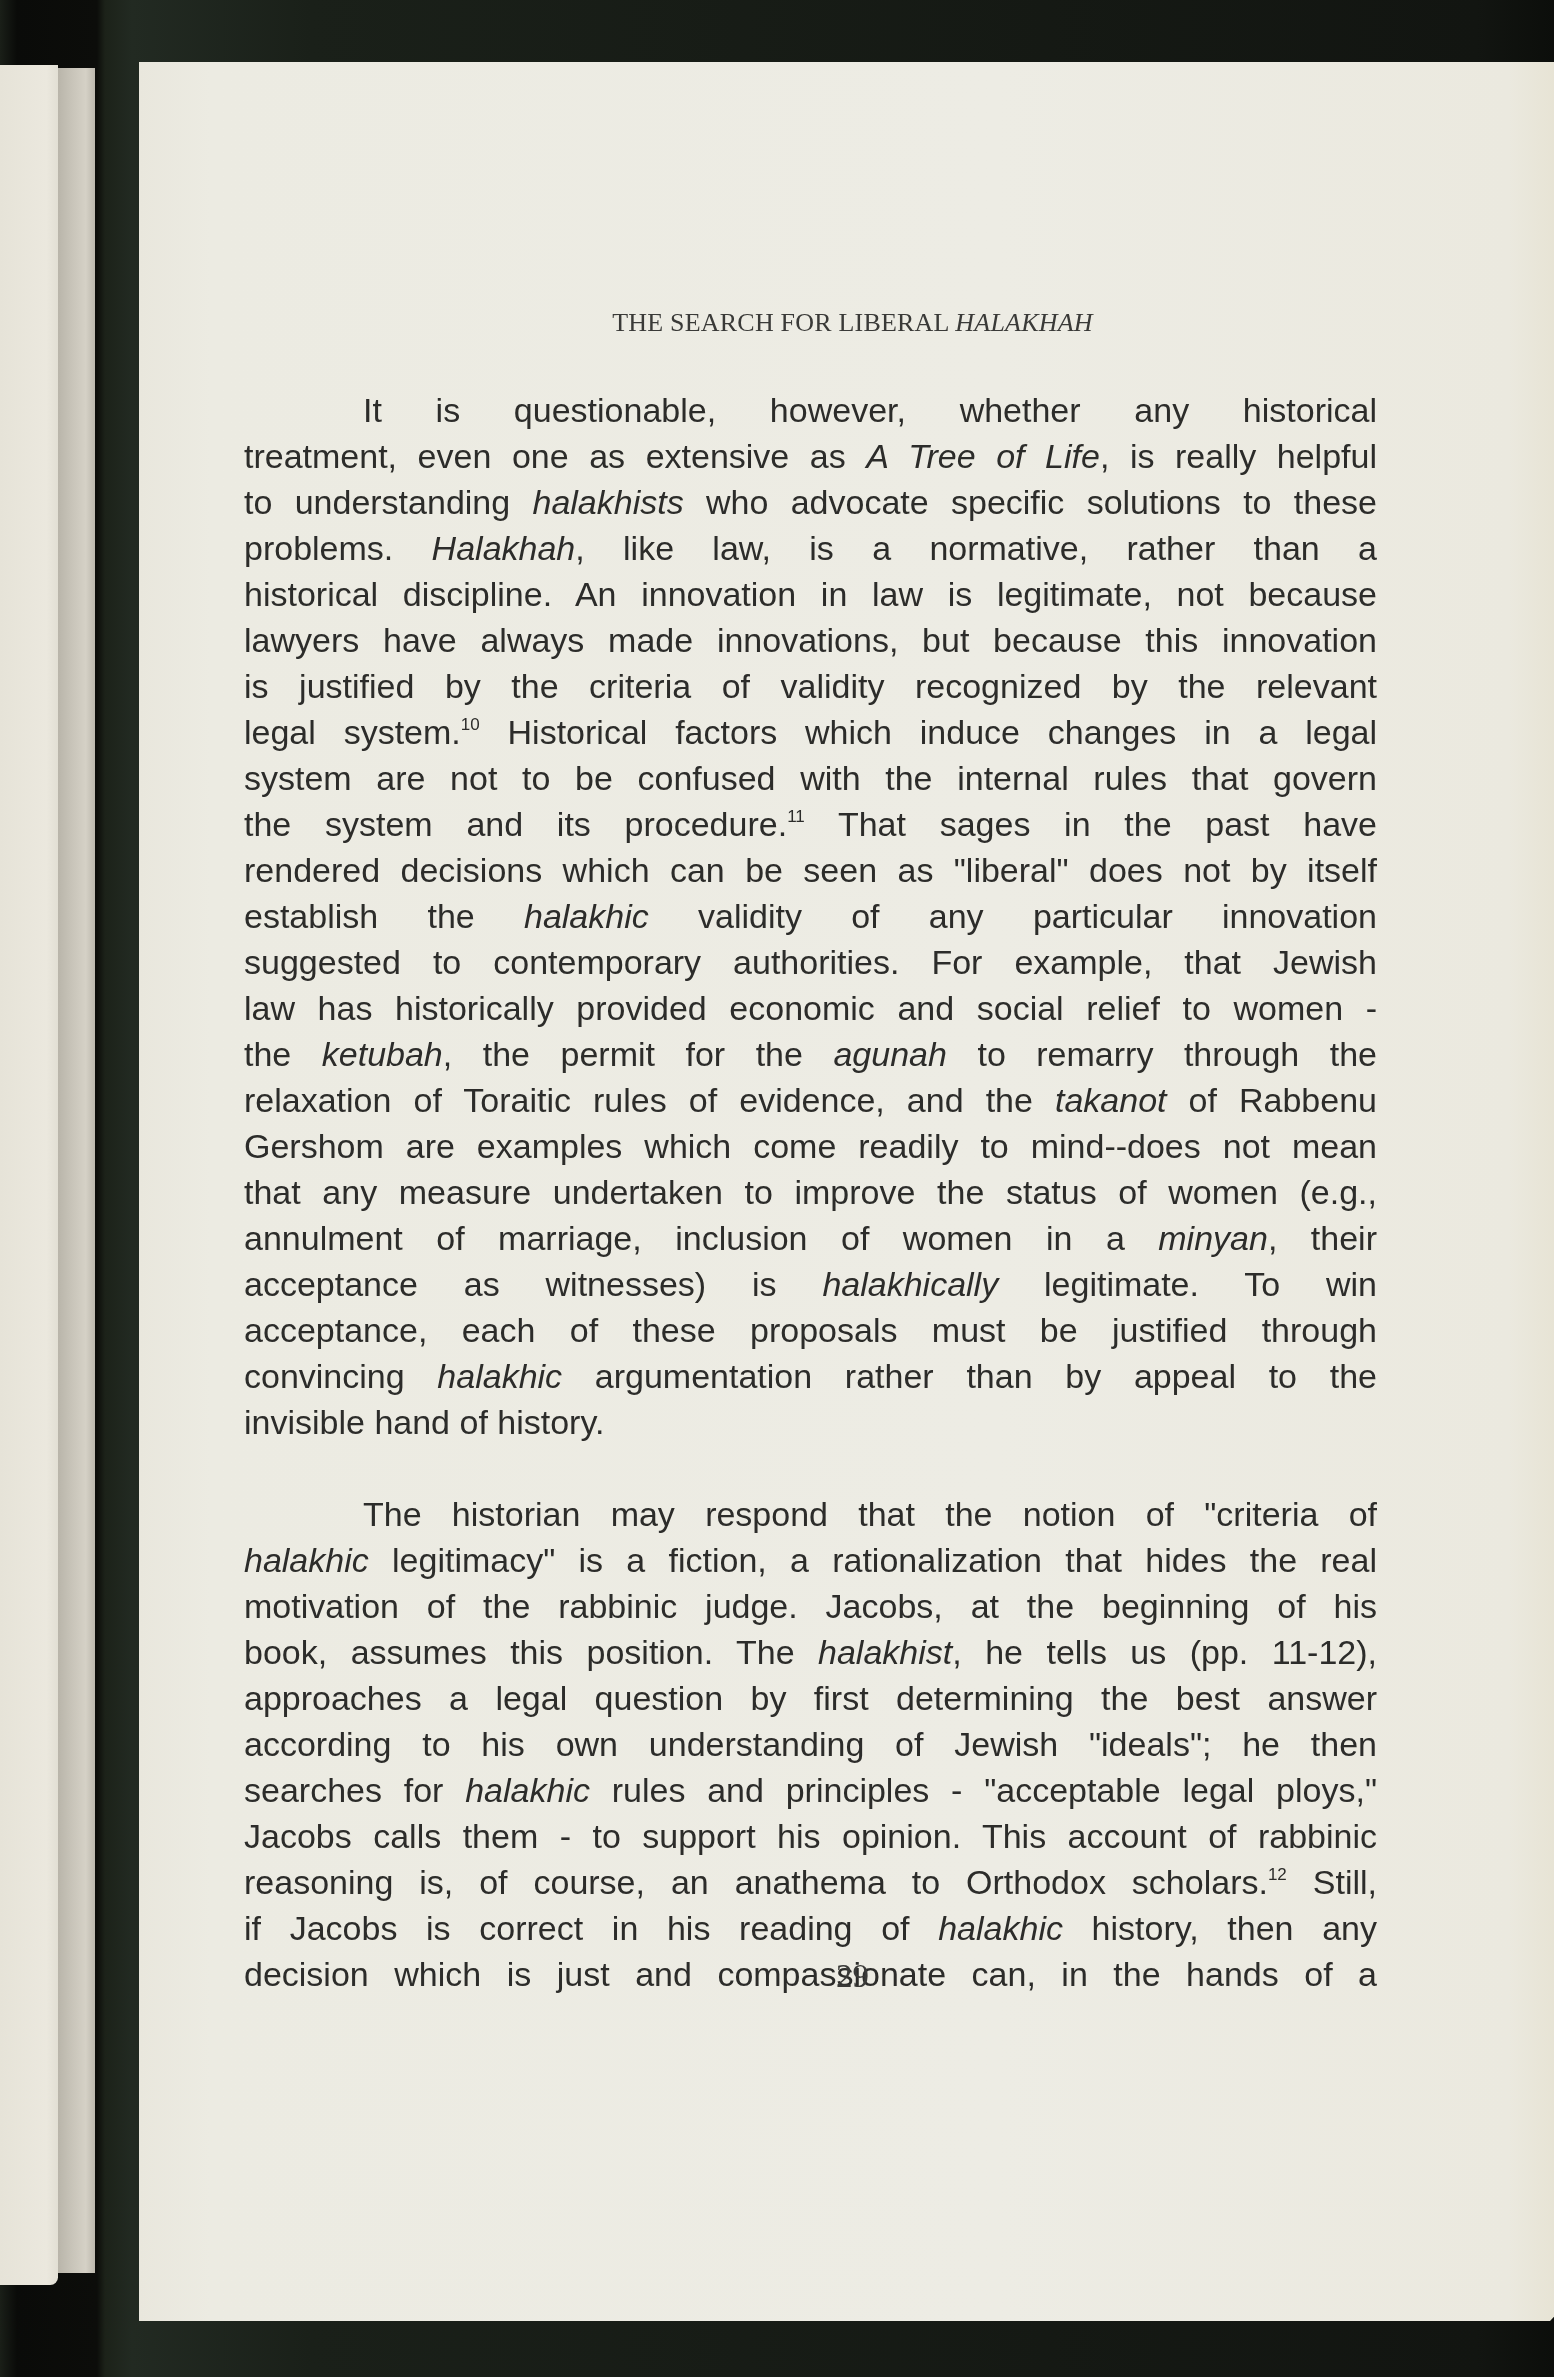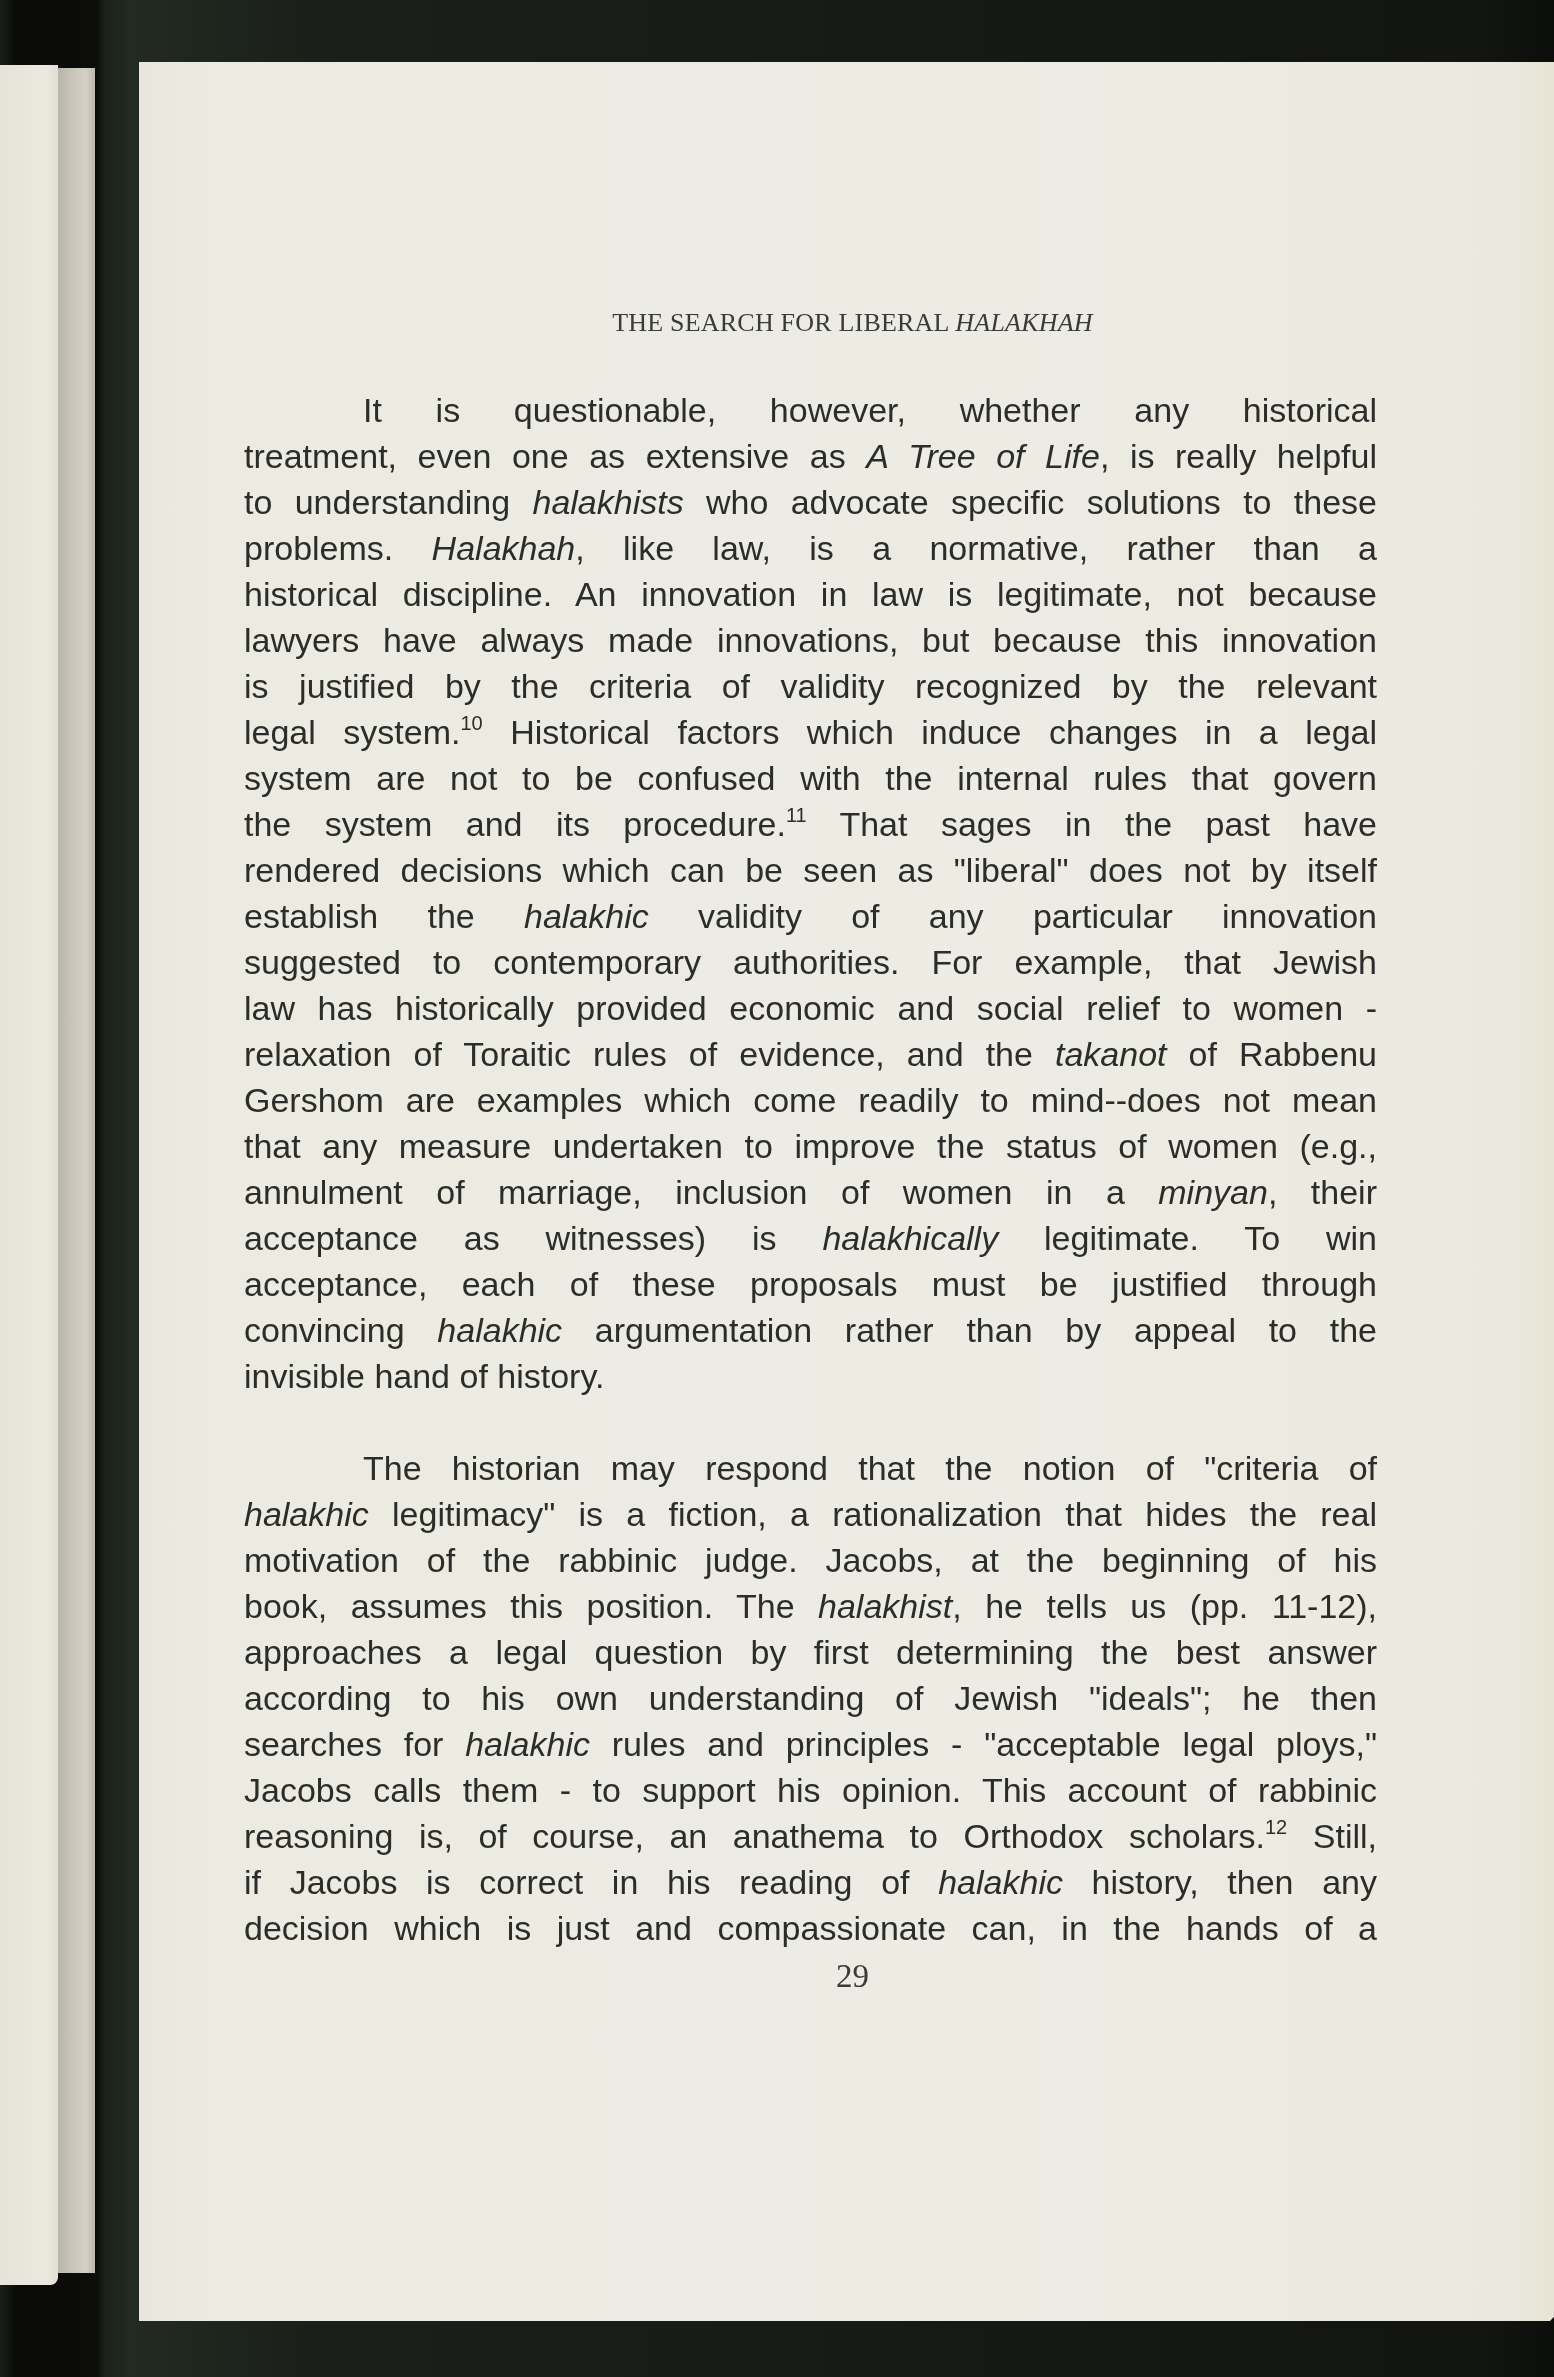--- a/index.html
+++ b/index.html
@@ -39,21 +39,21 @@
     font-size: 34px; line-height: 46px; color: #2c2c2a;
     font-family: "Liberation Sans Narrow", "Liberation Sans", sans-serif;
     font-stretch: condensed;
   }
   .para { margin: 0; text-align: justify; text-align-last: left; }
   .para + .para { margin-top: 46px; }
   .line { display: block; text-align: justify; text-align-last: justify; white-space: nowrap; overflow: visible; }
   .line.last { text-align-last: left; }
   .indent { padding-left: 119px; }
   .it { font-style: italic; }
-  sup { font-size: 20px; vertical-align: 14px; line-height: 0; }
+  sup { font-size: 17px; vertical-align: 14px; line-height: 0; }
   .page-number {
     position: absolute; left: 0; top: 1896px; width: 100%;
     text-align: center; font-size: 33px; color: #3a3a38;
   }
 </style>
 </head>
 <body>
 
 <div class="bg-texture"></div>
 <div class="left-page"></div>
@@ -73,20 +73,21 @@
         <span class="line"><span>historical discipline.  An innovation in law is legitimate, not because</span></span>
         <span class="line"><span>lawyers have always made innovations, but because this innovation</span></span>
         <span class="line"><span>is justified by the criteria of validity  recognized by the relevant</span></span>
         <span class="line"><span>legal system.</span><sup>10</sup><span>  Historical factors which induce changes in a legal</span></span>
         <span class="line"><span>system are not to be confused with the internal rules that govern</span></span>
         <span class="line"><span>the system and its procedure.</span><sup>11</sup><span>  That sages in the past have</span></span>
         <span class="line"><span>rendered decisions which can be seen as "liberal" does not by itself</span></span>
         <span class="line"><span>establish the </span><span class="it">halakhic</span><span> validity of any particular innovation</span></span>
         <span class="line"><span>suggested to contemporary authorities.  For example, that Jewish</span></span>
         <span class="line"><span>law has historically provided economic and social relief to women -</span></span>
+        <span class="line"><span>the </span><span class="it">ketubah</span><span>, the permit for the </span><span class="it">agunah</span><span> to remarry through the</span></span>
         <span class="line"><span>relaxation of Toraitic rules of evidence, and the </span><span class="it">takanot</span><span> of Rabbenu</span></span>
         <span class="line"><span>Gershom are examples which come readily to mind--does not mean</span></span>
         <span class="line"><span>that any measure undertaken to improve the status of women (e.g.,</span></span>
         <span class="line"><span>annulment of marriage, inclusion of women in a </span><span class="it">minyan</span><span>, their</span></span>
         <span class="line"><span>acceptance as witnesses) is </span><span class="it">halakhically</span><span> legitimate.  To win</span></span>
         <span class="line"><span>acceptance, each of these proposals must be justified through</span></span>
         <span class="line"><span>convincing </span><span class="it">halakhic</span><span> argumentation rather than by appeal to the</span></span>
         <span class="line last"><span>invisible hand of history.</span></span>
       </div>
     <div class="para">

